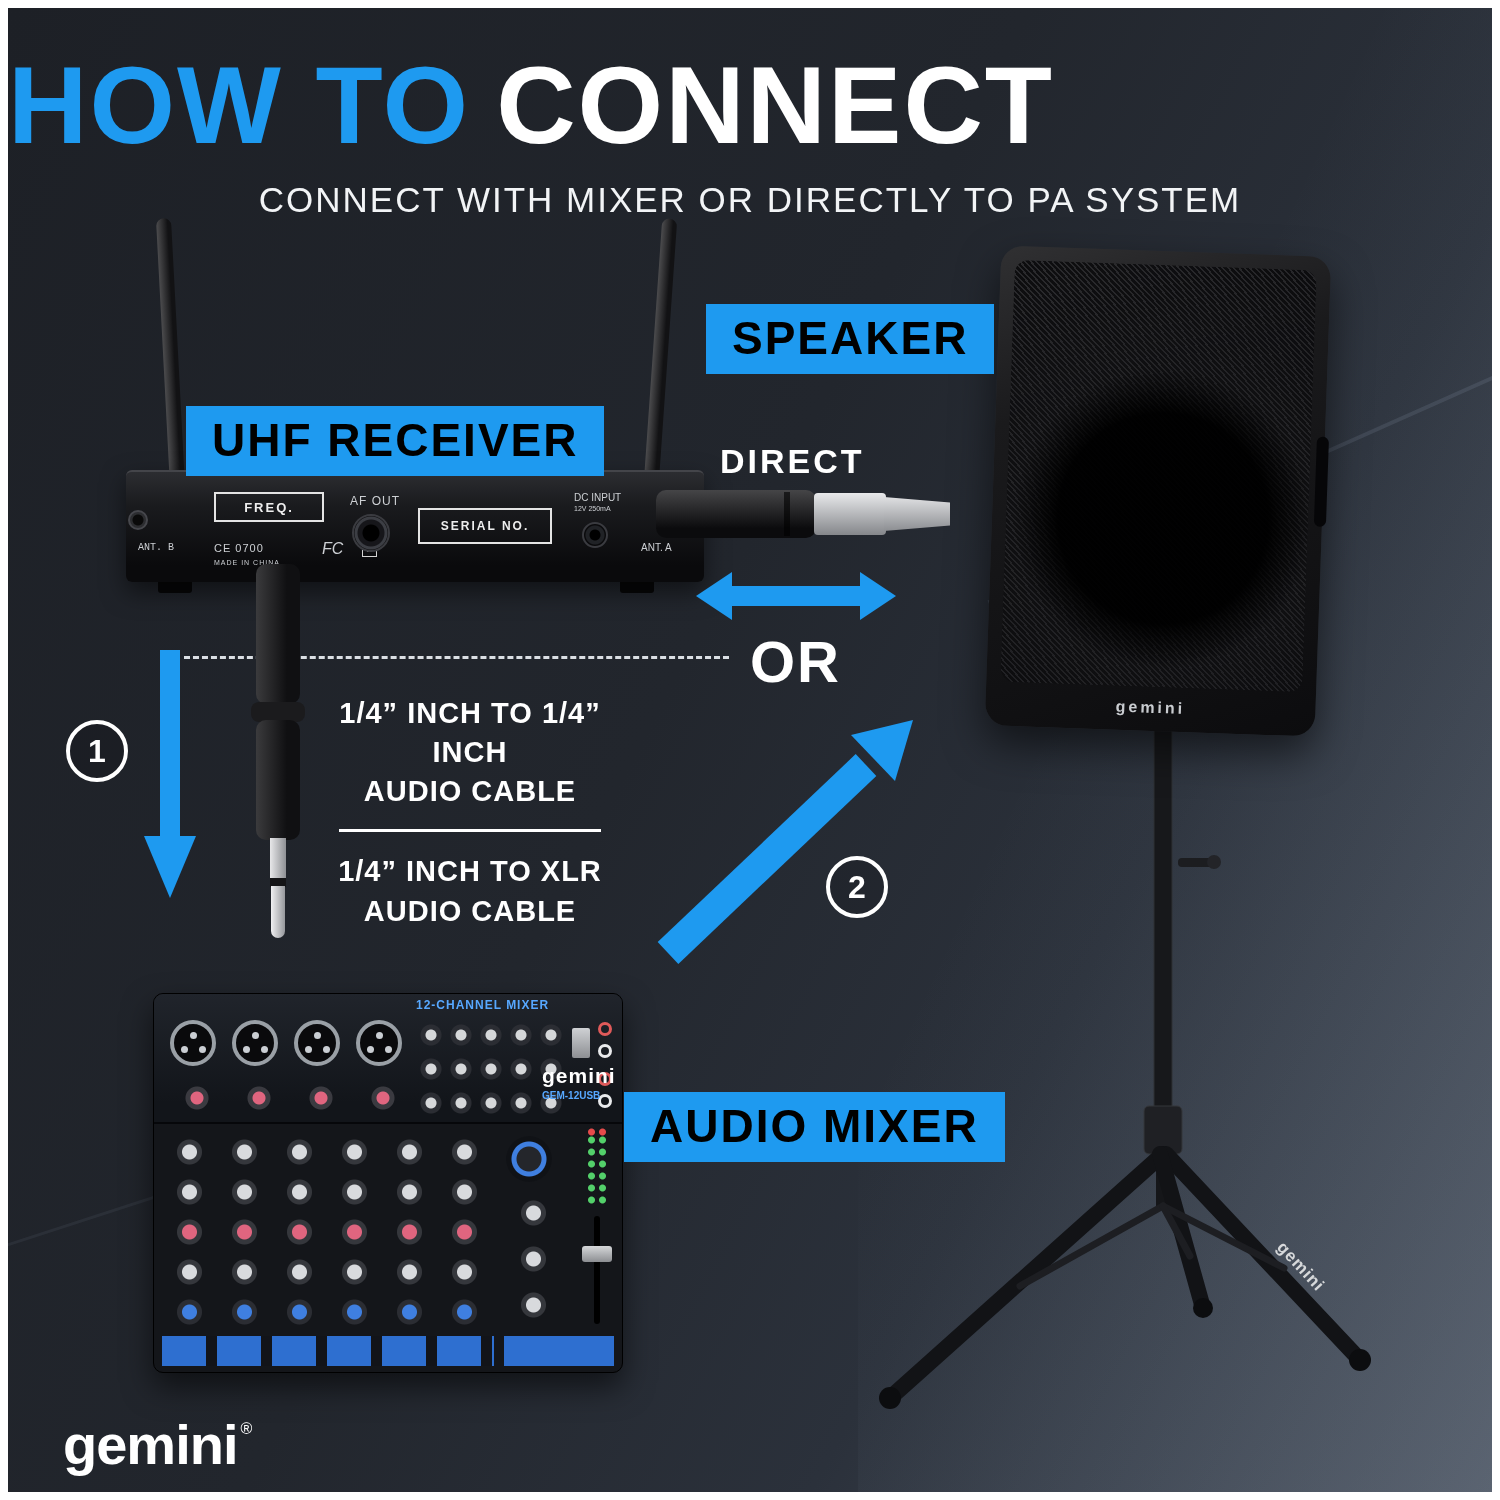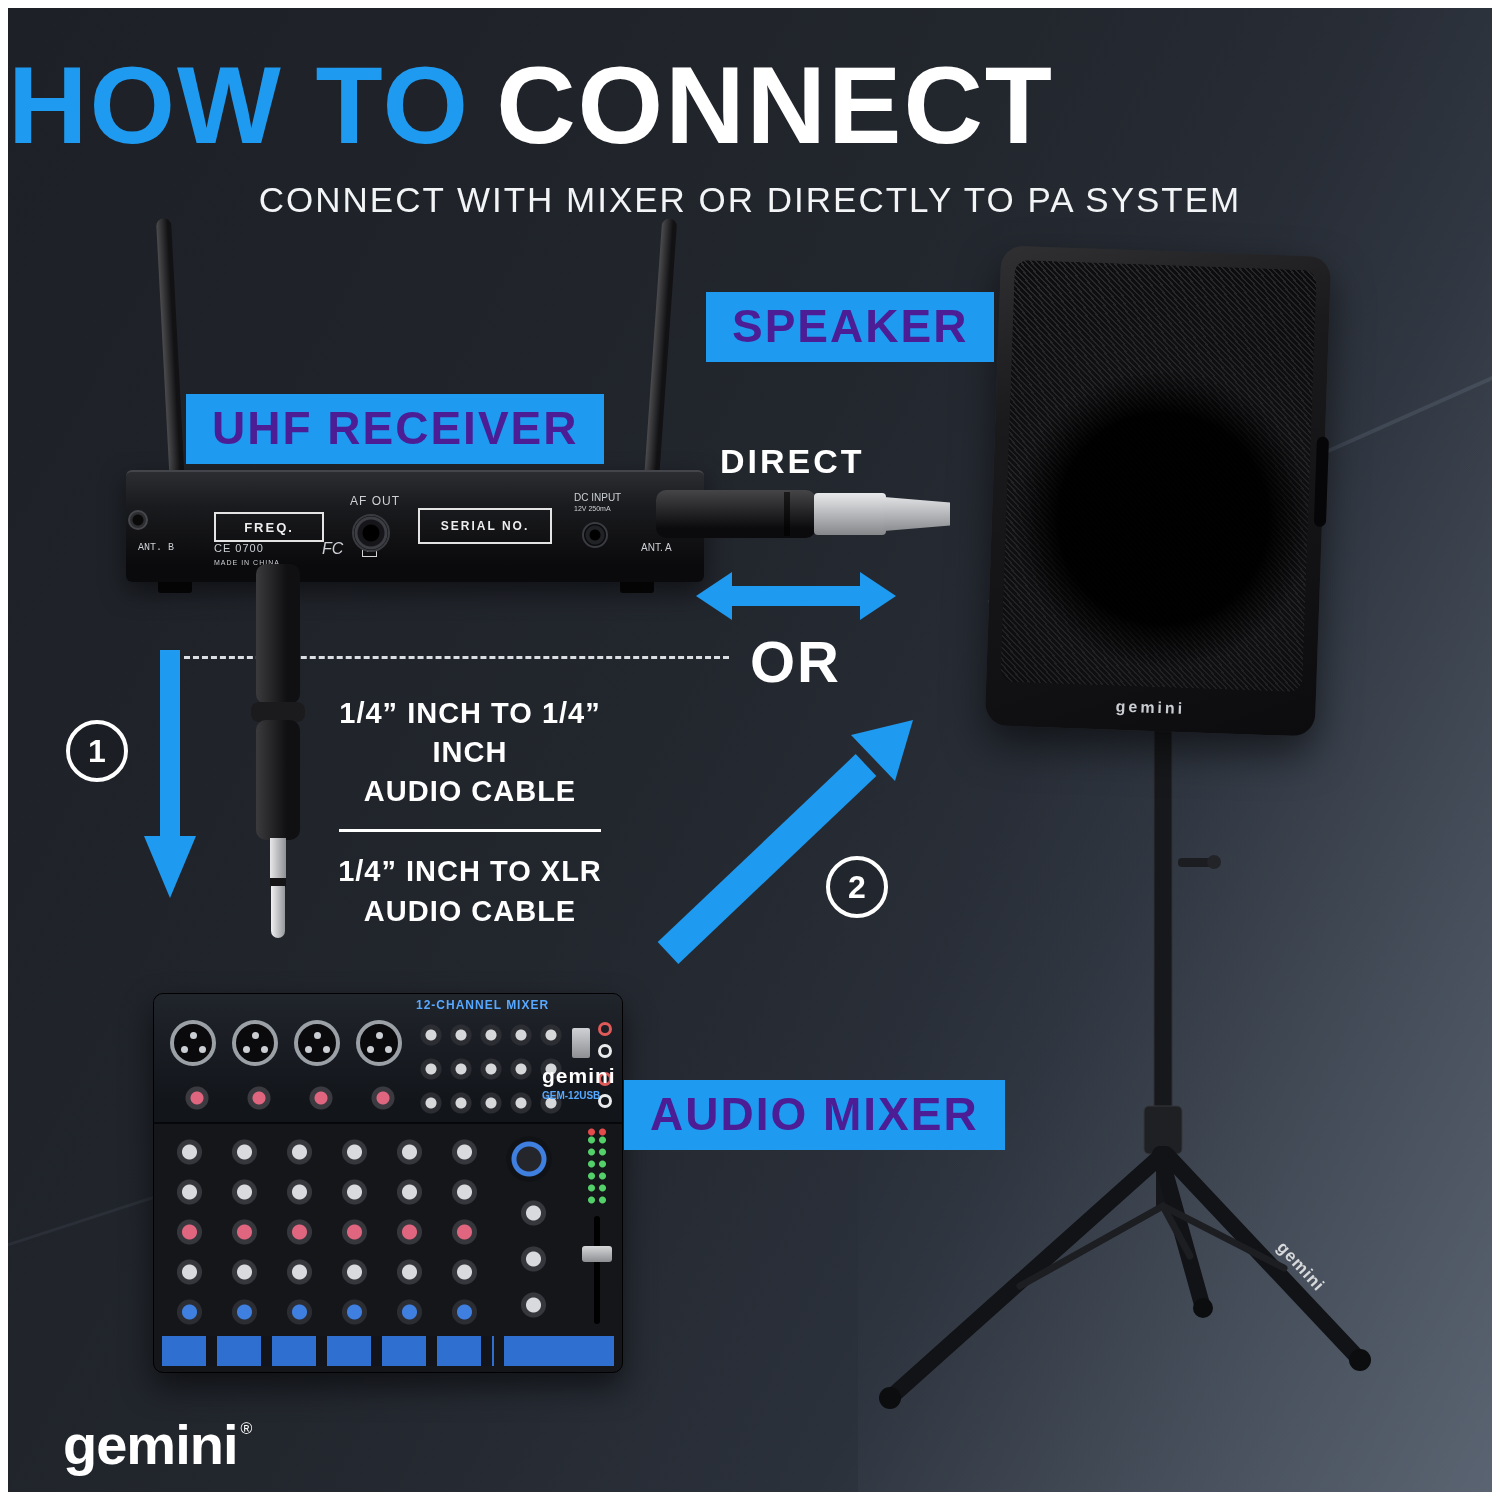--- a/index.html
+++ b/index.html
@@ -15,21 +15,21 @@
   .bg-streak { position:absolute; left:950px; top:450px; width:700px; height:4px; background:rgba(180,200,220,0.12); transform:rotate(-24deg); }
   .bg-streak2 { position:absolute; left:-80px; top:1180px; width:500px; height:3px; background:rgba(180,200,220,0.07); transform:rotate(-18deg); }
 
   
   .title { position:absolute; top:42px; left:0; width:100%; font-weight:800; font-size:110px; letter-spacing:2px; line-height:1; }
   .title .blue { color:var(--accent); margin-right:26px; }
   .title .white { color:#fff; }
   .subtitle { position:absolute; top:172px; left:0; width:100%; text-align:center; color:#f2f4f6; font-size:35px; font-weight:500; letter-spacing:2px; }
 
   
-  .tag { position:absolute; background:var(--accent); color:#4c1d95; font-weight:700; font-size:46px; letter-spacing:2px; padding:7px 26px 9px; z-index:6; }
+  .tag { position:absolute; background:var(--accent); color:#000000; font-weight:700; font-size:46px; letter-spacing:2px; padding:7px 26px 9px; z-index:6;margin-top:12px; }
   .tag-speaker { left:698px; top:284px; }
   .tag-uhf { left:178px; top:386px; }
   .tag-mixer { left:616px; top:1072px; }
   .txt-direct { position:absolute; left:712px; top:434px; color:#fff; font-weight:700; font-size:34px; letter-spacing:3px; z-index:6; }
   .txt-or { position:absolute; left:742px; top:620px; color:#fff; font-weight:800; font-size:58px; letter-spacing:2px; z-index:6; }
 
   
   .cable-labels { position:absolute; left:292px; top:686px; width:340px; text-align:center; color:#fff; z-index:6; }
   .cable-labels .line { font-size:29px; font-weight:700; letter-spacing:1px; line-height:1.35; }
   .cable-divider { width:262px; height:3px; background:#fff; margin:18px auto 20px; }
@@ -46,21 +46,21 @@
 
   
   .antenna { position:absolute; width:15px; background:linear-gradient(90deg,#4c4c4e,#121214 75%); border-radius:8px; z-index:2; }
   .antenna.left { left:162px; top:210px; height:268px; transform:rotate(-3deg); transform-origin:bottom center; }
   .antenna.right { left:636px; top:210px; height:262px; transform:rotate(4deg); transform-origin:bottom center; }
   .receiver { position:absolute; left:118px; top:462px; width:578px; height:112px; z-index:3;
     background:linear-gradient(180deg,#2c2d31 0%,#1a1b1e 30%,#0a0a0c 85%); border-radius:6px; border-top:2px solid #44454a; box-shadow:0 10px 24px rgba(0,0,0,0.5); }
   .receiver .rx-text { position:absolute; color:#cdd0d4; font-weight:500; }
   .rx-antb { left:12px; top:70px; font-size:10px;font-family:Liberation Mono, monospace; }
   .rx-anta { left:515px; top:70px; font-size:10px; }
-  .rx-freq-box { position:absolute; left:88px; top:40px; width:110px; height:30px; border:2px solid #e4e4e4; color:#eee; font-size:13px; font-weight:700; letter-spacing:2px; display:flex; align-items:center; justify-content:center; }
+  .rx-freq-box { position:absolute; left:88px; top:20px; width:110px; height:30px; border:2px solid #e4e4e4; color:#eee; font-size:13px; font-weight:700; letter-spacing:2px; display:flex; align-items:center; justify-content:center; }
   .rx-ce { left:88px; top:70px; font-size:11px; letter-spacing:1px; }
   .rx-mic { left:88px; top:87px; font-size:7px; letter-spacing:1px; }
   .rx-fcc { left:196px; top:68px; font-size:16px; font-style:italic; font-weight:800; color:#b9bcc0; }
   .rx-check { position:absolute; left:236px; top:70px; width:15px; height:15px; border:1px solid #d5d5d5; color:#d5d5d5; font-size:10px; line-height:13px; text-align:center; }
   .rx-afout { left:224px; top:22px; font-size:12px; font-weight:700; letter-spacing:1px; }
   .rx-af-jack { position:absolute; left:226px; top:42px; width:38px; height:38px; border-radius:50%;
     background:radial-gradient(circle,#000 0 8px,#16161a 9px 13px,#3c3e44 14px 16px,#0c0c0e 17px); border:2px solid #3a3b40; }
   .rx-serial-box { position:absolute; left:292px; top:36px; width:134px; height:36px; border:2px solid #e4e4e4; color:#eee; font-size:12px; font-weight:700; letter-spacing:2px; display:flex; align-items:center; justify-content:center; }
   .rx-dc { left:448px; top:20px; font-size:10px; font-weight:700; }
   .rx-dc-spec { left:448px; top:33px; font-size:7px; color:#9fa2a6; }

